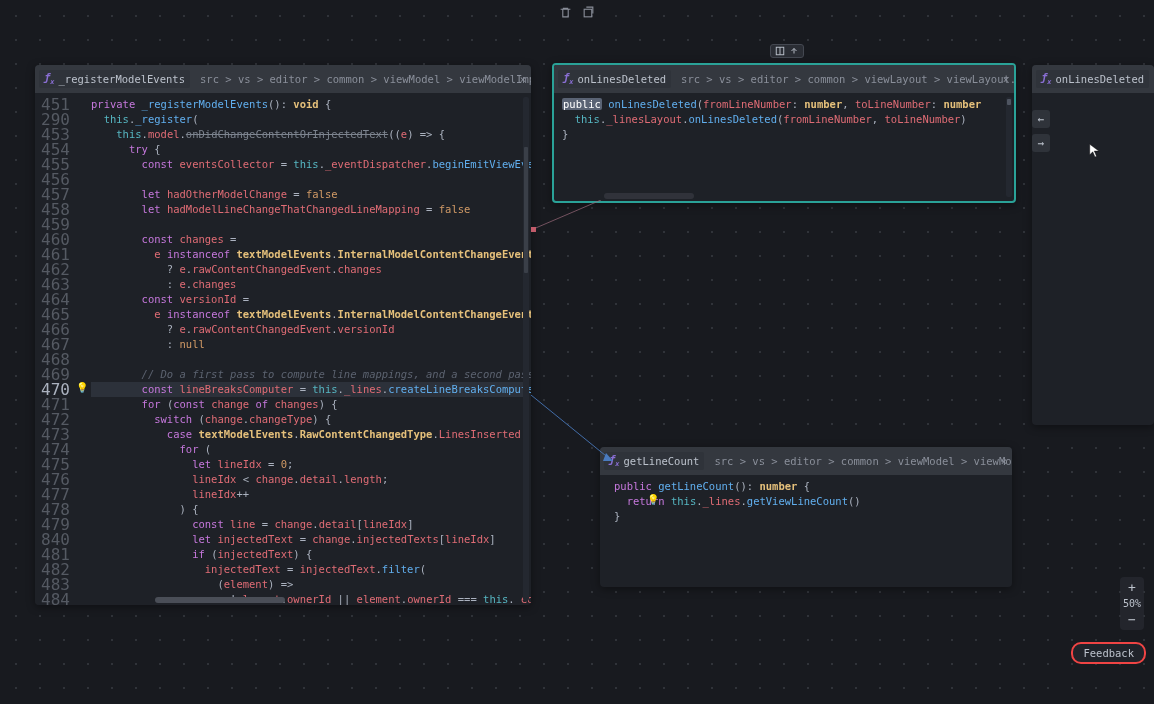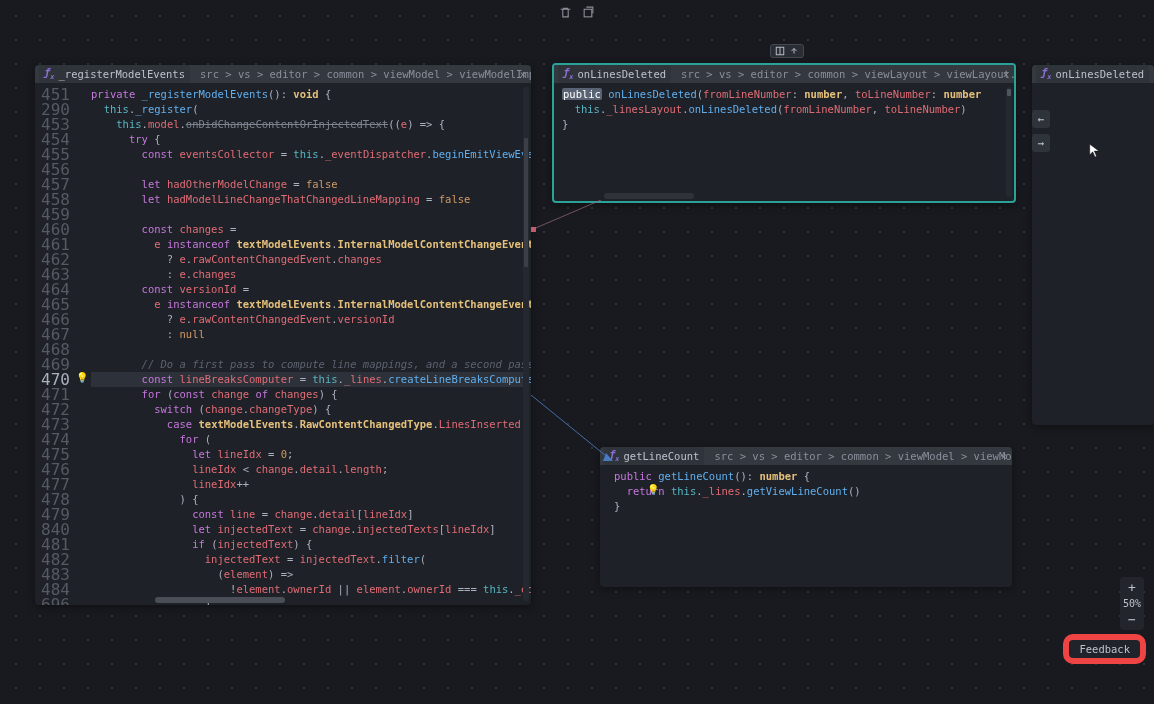--- a/index.html
+++ b/index.html
@@ -14,21 +14,21 @@
   .top-icons { position: absolute; top: 6px; left: 50%; transform: translateX(-50%); display: flex; gap: 10px; color: #8a8f9a; }
   .top-icons svg { width: 13px; height: 13px; }
   
   
   .layout-ctrl { position:absolute; top:44px; left:770px; width:34px; height:14px; background:#2a2d34; border:1px solid #444851; border-radius:3px; display:flex; align-items:center; justify-content:space-around; padding:0 2px;}
   .layout-ctrl svg { width:10px; height:10px; }
   
   
   .pane { position: absolute; background: #1e2127; border-radius: 4px; box-shadow: 0 2px 8px rgba(0,0,0,.4); display:flex; flex-direction:column; overflow:hidden;}
   .pane.active { border: 2px solid #2aa298; }
-  .titlebar { height: 18px; background: #34383f; display:flex; align-items:center; font-size:10.5px; color:#bcc2cc; position:relative; flex-shrink:0;}
+  .titlebar { height: 28px; background: #34383f; display:flex; align-items:center; font-size:10.5px; color:#bcc2cc; position:relative; flex-shrink:0;}
   .titlebar .fn-badge { background:#2f333a; padding:1px 5px; border-radius:2px; margin:0 4px; display:flex; align-items:center; gap:4px;}
   .titlebar .fn-badge .f { color:#8a6fd4; font-style:italic; font-weight:bold;}
   .titlebar .path { color:#8a8f9a; margin-left:6px; white-space:nowrap; overflow:hidden;}
   .titlebar .close { position:absolute; right:5px; color:#8a8f9a; cursor:pointer; }
   
   .code-body { display:flex; flex:1; overflow:hidden; position:relative;}
   .gutter { background:#1e2127; color:#555a63; text-align:right; padding:4px 10px 4px 6px; font-size:16px; line-height:15px; user-select:none; flex-shrink:0; width:42px;}
   .gutter .hl { color:#abb2bf; }
   .code { padding:4px 8px; font-size:10.5px; line-height:15px; white-space:pre; flex:1; overflow:hidden; }
   
@@ -54,21 +54,21 @@
   
   
   .nav-arrows { position:absolute; top:110px; left:1032px; display:flex; flex-direction:column; gap:6px;}
   .nav-arrows .btn { width:18px; height:18px; background:#2f333a; border-radius:3px; display:flex; align-items:center; justify-content:center; color:#bcc2cc; font-size:11px;}
   
   
   .zoom { position:absolute; right:10px; bottom:74px; width:24px; background:#282c33aa; border-radius:4px; color:#bcc2cc; font-size:10px; display:flex; flex-direction:column; align-items:center; padding:4px 0; gap:4px;}
   .zoom .z { font-size:13px; line-height:1; }
   
   
-  .feedback { position:absolute; right:8px; bottom:40px; border:6px solid #ef4444; border-radius:10px; padding:3px 10px; color:#bcc2cc; font-size:10.5px; background:#20232a;}
+  .feedback { position:absolute; right:8px; bottom:40px; border:2px solid #ef4444; border-radius:10px; padding:3px 10px; color:#bcc2cc; font-size:10.5px; background:#20232a;}
   
   
   .cursor { position:absolute; top:143px; left:1089px; }
   .cursor svg { width:12px; height:16px; }
   
   
   .minimap { position:absolute; top:4px; right:2px; width:6px; bottom:4px; background:#242830; border-radius:2px;}
   .minimap .block { position:absolute; left:1px; right:1px; background:#3a3f48; border-radius:1px;}
 </style>
 </head>

